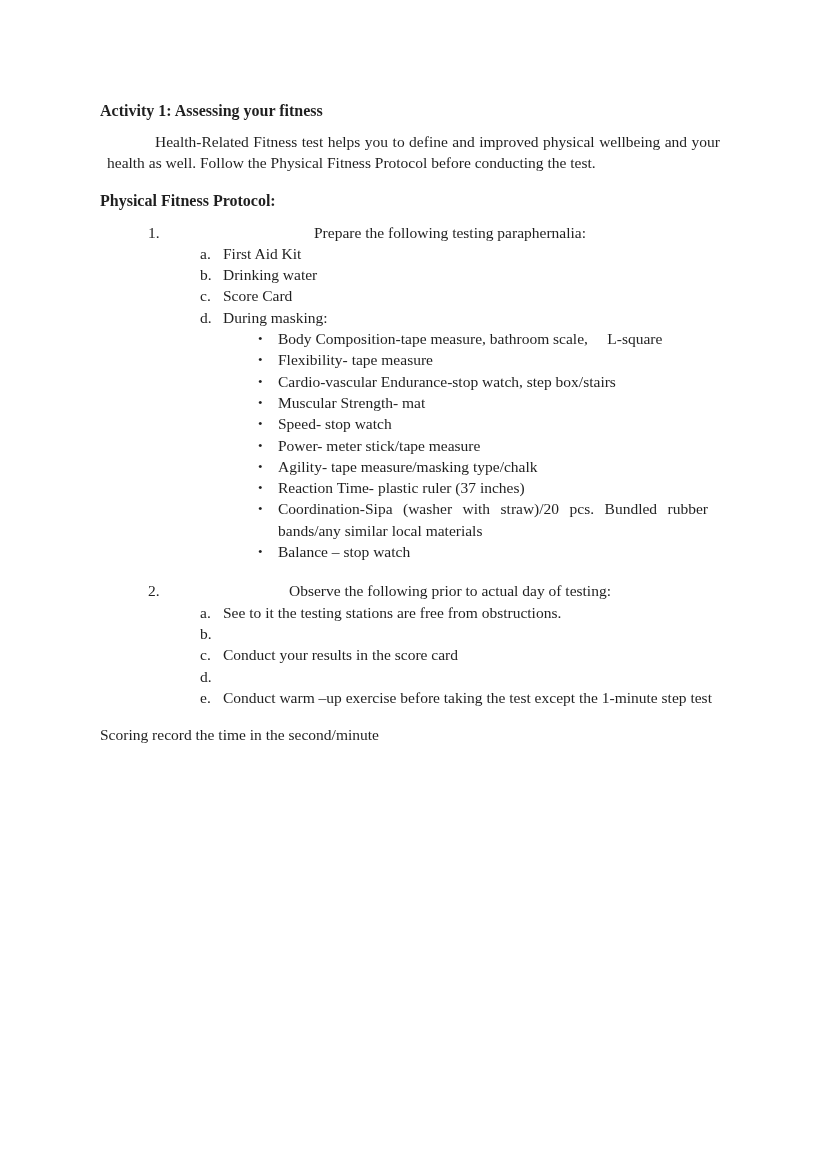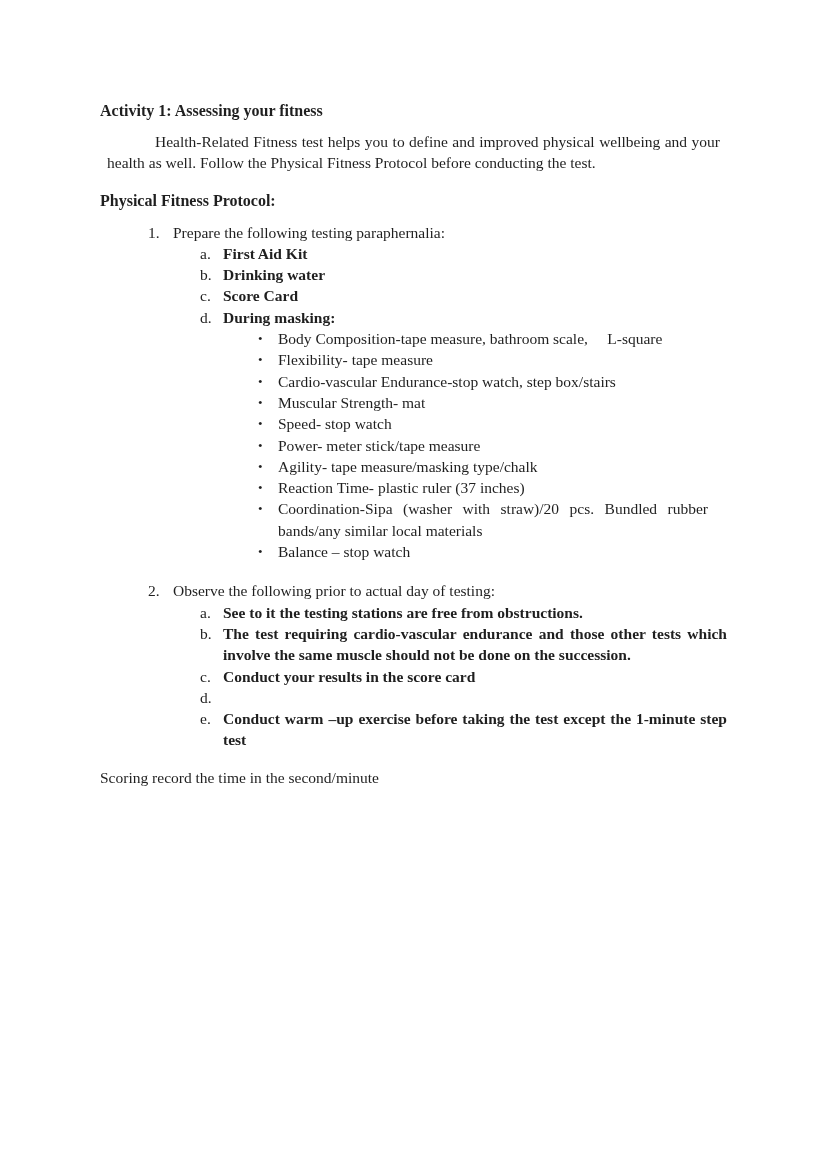--- a/index.html
+++ b/index.html
@@ -30,26 +30,26 @@
     text-indent: 48px;
     text-align: justify;
   }
   .row { display: flex; align-items: flex-start; }
   .marker { flex: 0 0 auto; }
   .row .text { flex: 1 1 auto; }
 
   
   .lvl1 { padding-left: 48px; }
   .lvl1 > .marker { width: 25px; }
-  .lvl1 > .text { text-align: left; }
+  .lvl1 > .text { text-align: center; }
 
   
   .lvl2 { padding-left: 100px; }
   .lvl2 > .marker { width: 23px; }
-  .lvl2 > .text { text-align: justify; font-weight: bold; }
+  .lvl2 > .text { text-align: justify; }
 
   
   .lvl3 { padding-left: 158px; }
   .lvl3 > .marker { width: 20px; font-size: 13px; }
   .lvl3 > .text { flex: 0 0 auto; width: 430px; text-align: justify; }
 
   .step2 { margin-top: 18px; }
   .scoring-note { margin: 16px 0 0 0; }
   .page-number {
     position: absolute;
@@ -137,21 +137,20 @@
     <span class="marker">2.</span>
     <div class="text">Observe the following prior to actual day of testing:</div>
   </div>
 
   <div class="row lvl2">
     <span class="marker">a.</span>
     <div class="text">See to it the testing stations are free from obstructions.</div>
   </div>
   <div class="row lvl2">
     <span class="marker">b.</span>
-    <div class="text">The test requiring cardio-vascular endurance and those other tests which involve the same muscle should not be done on the succession.</div>
   </div>
   <div class="row lvl2">
     <span class="marker">c.</span>
     <div class="text">Conduct your results in the score card</div>
   </div>
   <div class="row lvl2">
     <span class="marker">d.</span>
   </div>
   <div class="row lvl2">
     <span class="marker">e.</span>

